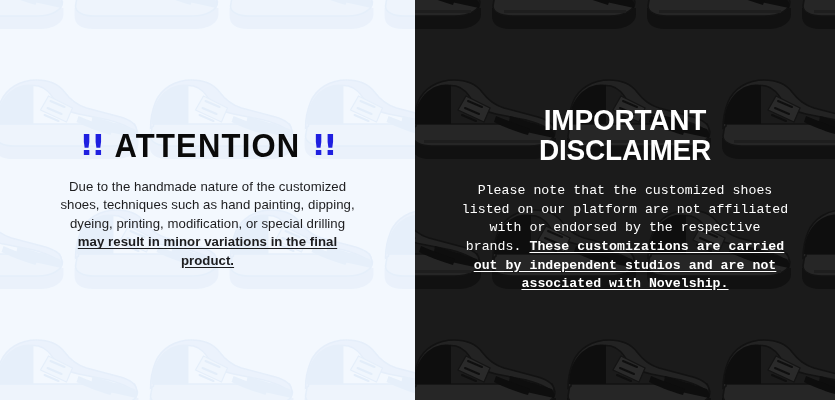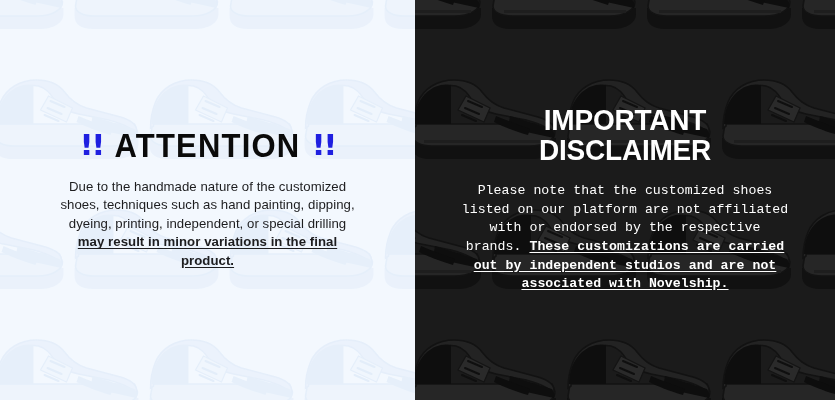--- a/index.html
+++ b/index.html
@@ -188,21 +188,21 @@
 
     <div class="content">
 
       <div class="attention-heading">
         <span class="bang">!!</span>
         <span class="attention-word">ATTENTION</span>
         <span class="bang">!!</span>
       </div>
 
       <p class="body-left">
-        <span>Due to the handmade nature of the customized shoes, techniques such as hand painting, dipping, dyeing, printing, independent, or special drilling </span><span class="em">may result in minor variations in the final product.</span>
+        <span>Due to the handmade nature of the customized shoes, techniques such as hand painting, dipping, dyeing, printing, modification, or special drilling </span><span class="em">may result in minor variations in the final product.</span>
       </p>
 
     </div>
   </div>
 
   <div class="panel-right">
 
     <div class="pattern-layer">
       <svg width="100%" height="100%" viewBox="0 0 500 520" preserveAspectRatio="xMidYMid slice" xmlns="http://www.w3.org/2000/svg">
         <defs>

